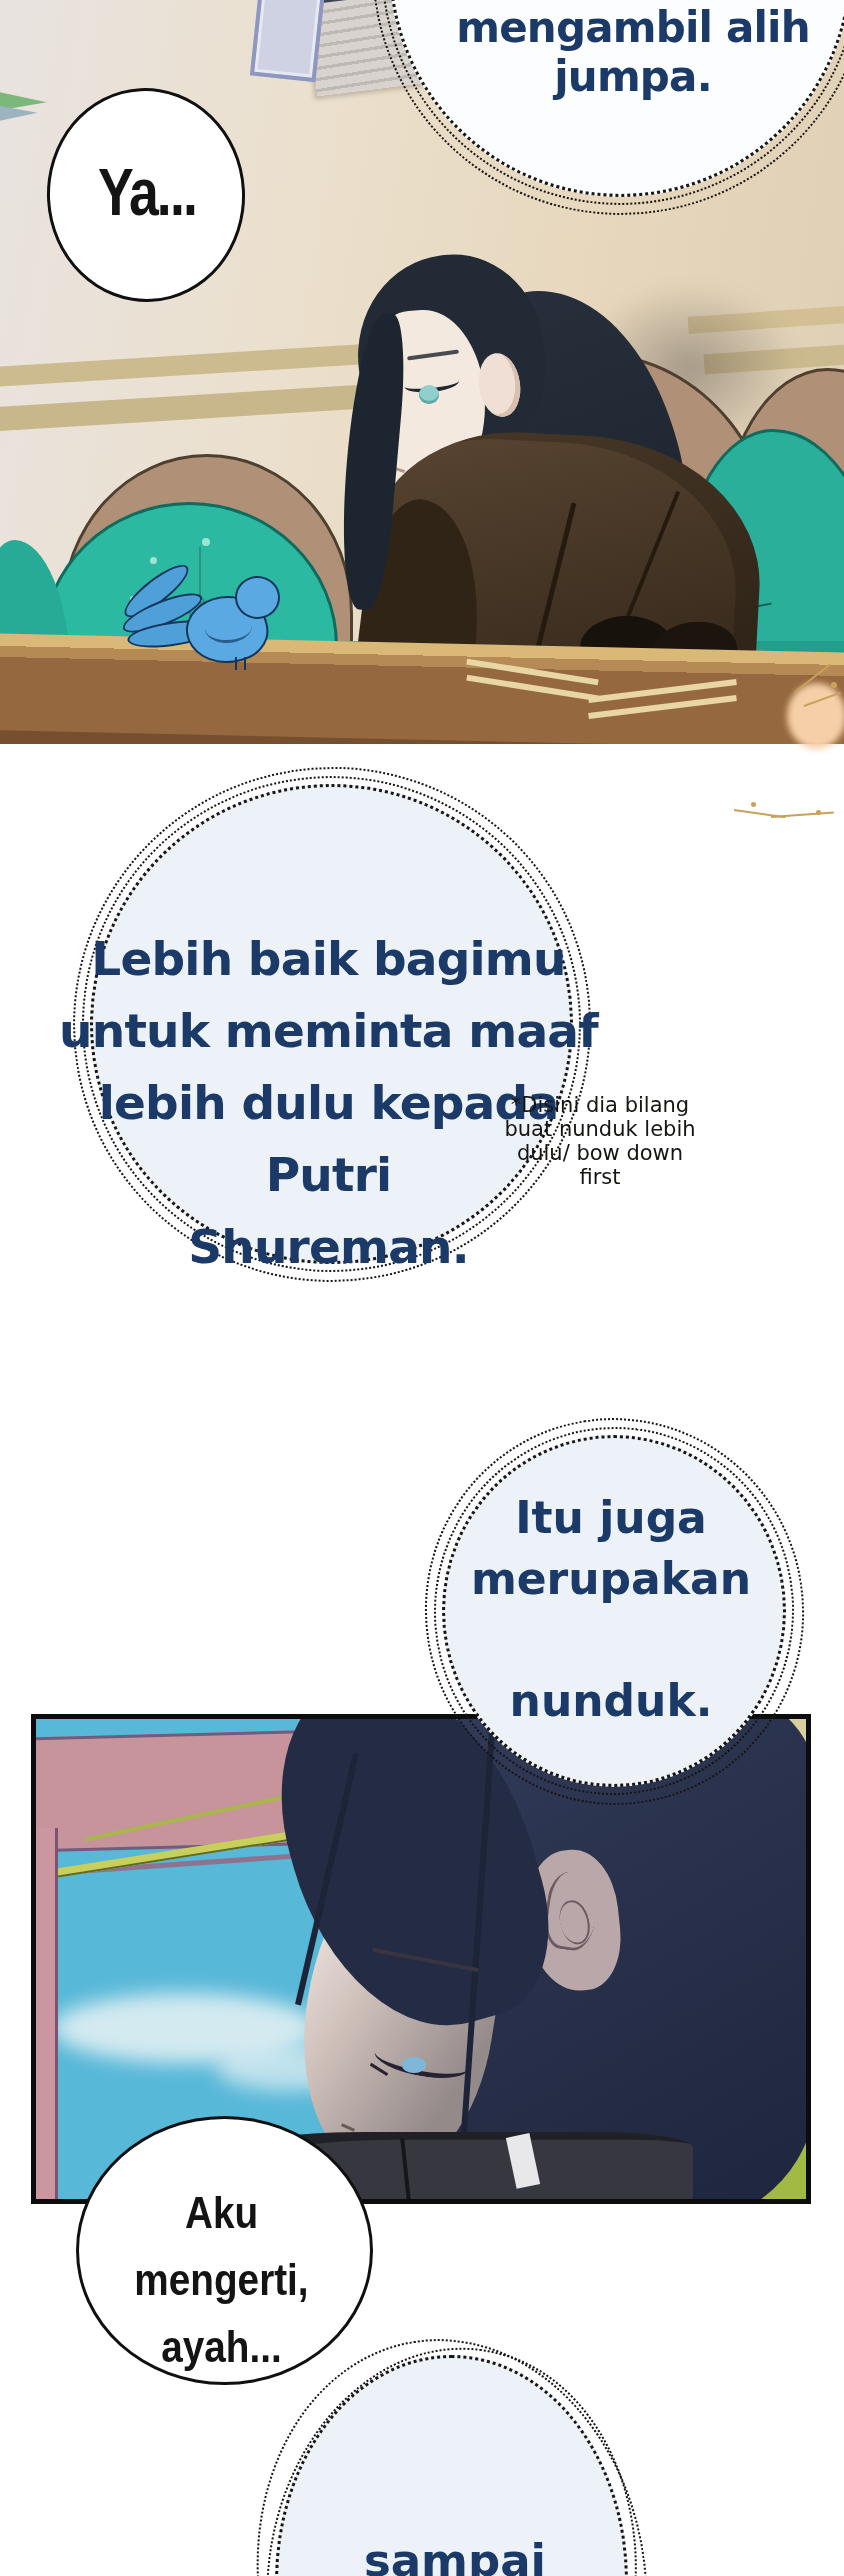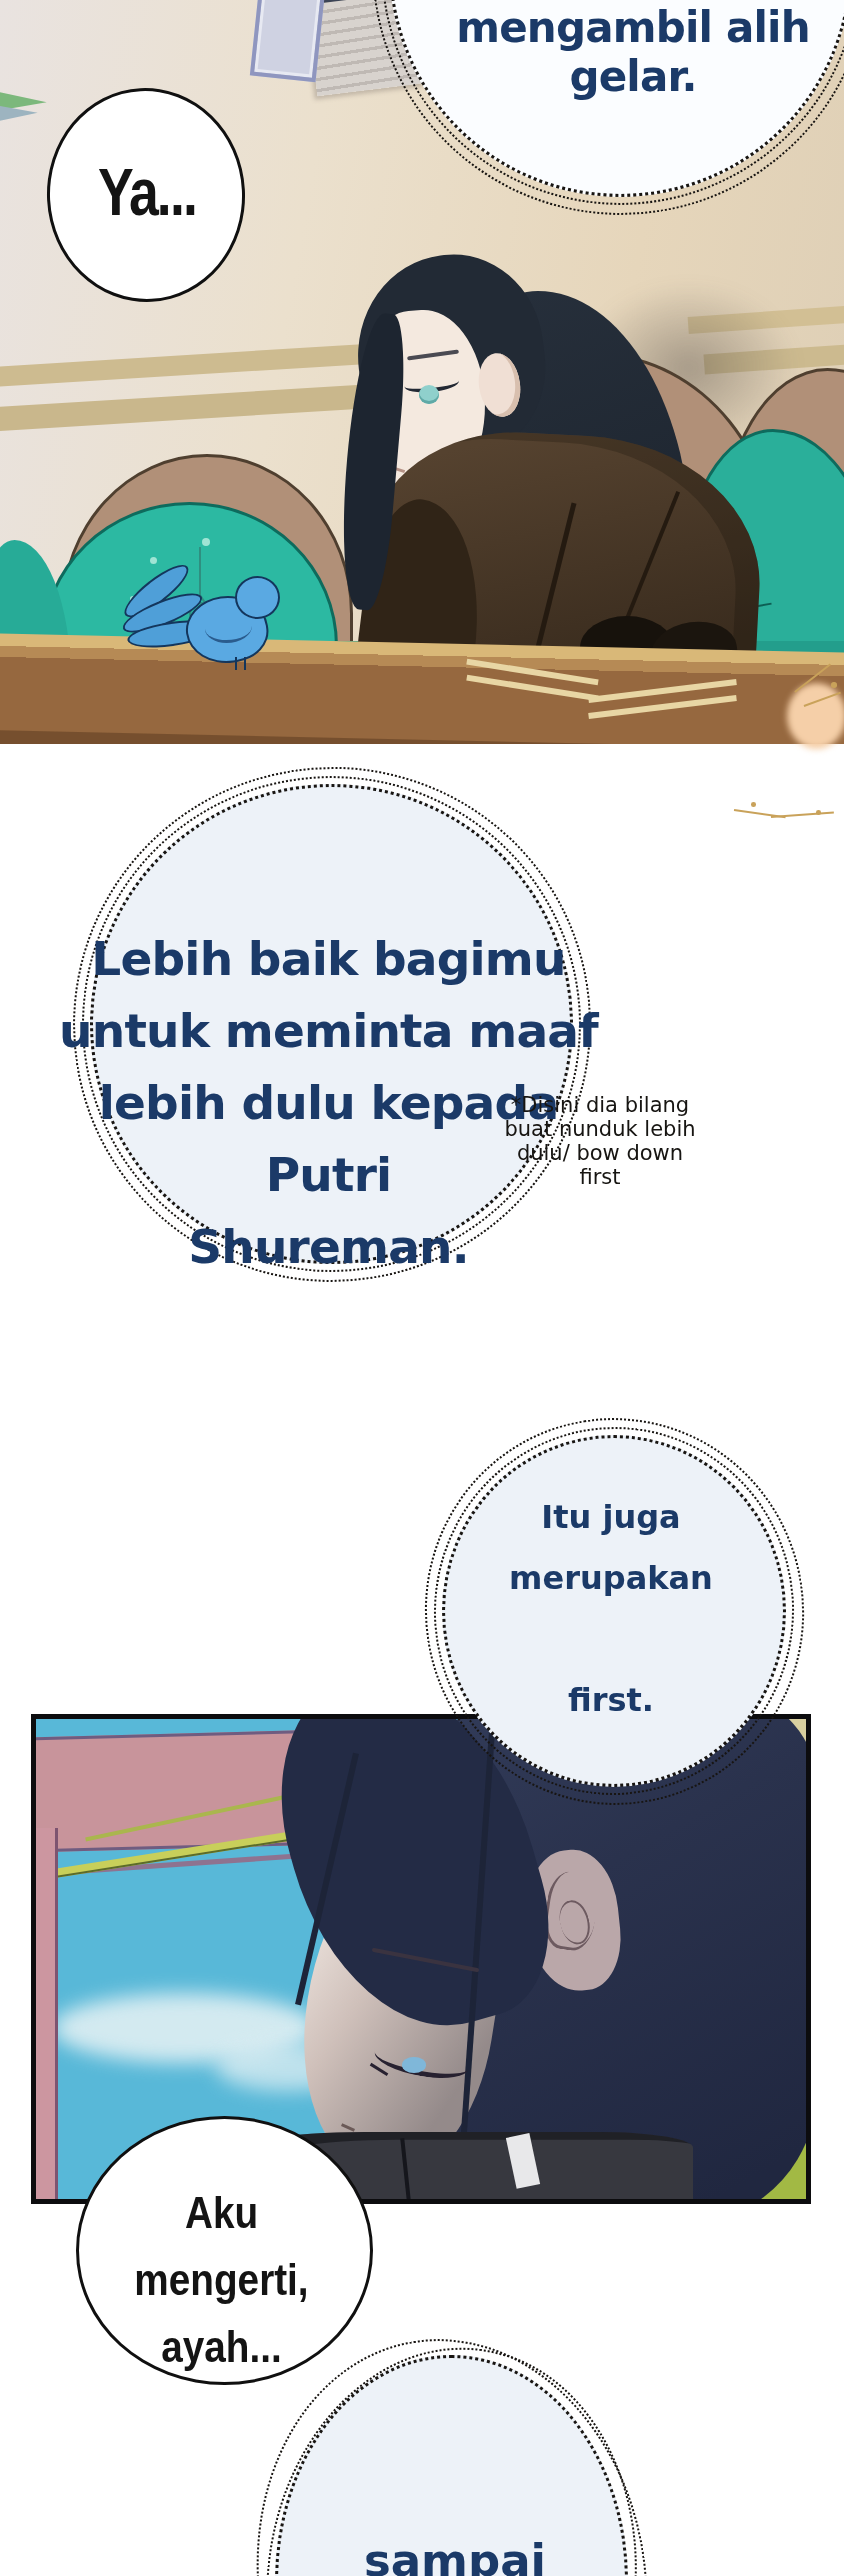--- a/index.html
+++ b/index.html
@@ -115,21 +115,21 @@
   .topBubble{left:389px;top:-266px;width:457px;height:457px;background:#fbfdff;}
   .topText{left:422px;top:3.1px;width:422px;font-size:42px;letter-spacing:-0.8px;}
   .yaBubble{left:47px;top:88px;width:192px;height:208px;transform:rotate(-3deg);}
   .yaText{left:61px;top:153px;width:172px;font-size:67px;transform:scaleX(.8);letter-spacing:-2.3px;}
 
   .bigBubble{left:90px;top:784px;width:477px;height:474px;}
   .bigText{left:47px;top:923px;width:563px;font-size:47px;line-height:72px;letter-spacing:-0.8px;}
   .noteText{left:475px;top:1093px;width:250px;font-size:21px;line-height:24px;color:#171512;
     text-align:center;z-index:22;}
   .ituBubble{left:442px;top:1435px;width:338px;height:346px;}
-  .ituText{left:447px;top:1487px;width:328px;font-size:32px;line-height:61px;}
+  .ituText{left:447px;top:1487px;width:328px;font-size:44px;line-height:61px;}
 
   .akuBubble{left:76px;top:2116px;width:291px;height:263px;z-index:24;}
   .akuText{left:76px;top:2179px;width:291px;font-size:44px;line-height:67px;transform:scaleX(.88);z-index:25;}
   .kalauBubble{left:275px;top:2355px;width:347px;height:446px;z-index:22;}
   .kalauText{left:291px;top:2462px;width:328px;font-size:45px;line-height:66px;z-index:23;}
 
   
   .panel2{left:31px;top:1714px;width:780px;height:490px;border:5.5px solid #0c0c0e;box-sizing:border-box;
     background:#58b8d8;overflow:hidden;z-index:10;}
   .p2{position:absolute;}
@@ -240,21 +240,21 @@
     <div class="abs tailF" style="left:120px;top:601px;width:81px;height:20.3px;transform:rotate(-22deg);"></div>
     <div class="abs tailF" style="left:127px;top:622px;width:86px;height:20.3px;transform:rotate(-8deg);"></div>
     <div class="abs birdBody"></div>
     <div class="abs birdHead"></div>
     <div class="abs birdWing"></div>
     <div class="abs birdLeg"></div>
     <div class="abs birdLeg" style="left:244px;"></div>
   </div>
 
   <div class="abs bubbleDotted topBubble"></div>
-  <div class="abs btxt topText">mengambil alih gelar.</div>
+  <div class="abs btxt topText">mengambil alih jumpa.</div>
 
   <div class="abs bubbleSolid yaBubble"></div>
   <div class="abs ktxt yaText">Ya...</div>
 
   <div class="abs peach"></div>
   <div class="abs sprigGold" style="left:795px;top:691px;width:45px;transform:rotate(-38deg);z-index:31;"></div>
   <div class="abs sprigGold" style="left:804px;top:705px;width:39px;transform:rotate(-20deg);z-index:31;"></div>
   <div class="abs dotGold" style="left:831px;top:682px;width:5.5px;height:5.5px;z-index:31;"></div>
   <div class="abs sprigGold" style="left:734px;top:809px;width:52px;transform:rotate(8deg);z-index:31;"></div>
   <div class="abs sprigGold" style="left:771px;top:816px;width:63px;transform:rotate(-4deg);z-index:31;"></div>
@@ -274,21 +274,21 @@
     <span>untuk meminta maaf</span><br>
     <span>lebih dulu kepada Putri</span><br>
     <span>Shureman.</span>
   </div>
 
   <div class="abs bubbleDotted ituBubble"></div>
   <div class="abs btxt ituText">
     <span>Itu juga</span><br>
     <span>merupakan</span><br>
     <br>
-    <span>first.</span>
+    <span>nunduk.</span>
   </div>
 
   <div class="abs panel2">
     <div class="p2 cloud"></div>
     <div class="p2 cloud2"></div>
     <div class="p2 pinkBand"></div>
     <div class="p2 pinkLine"></div>
     <div class="p2 branch"></div>
     <div class="p2 branch2"></div>
     <div class="p2 pinkStrip"></div>

